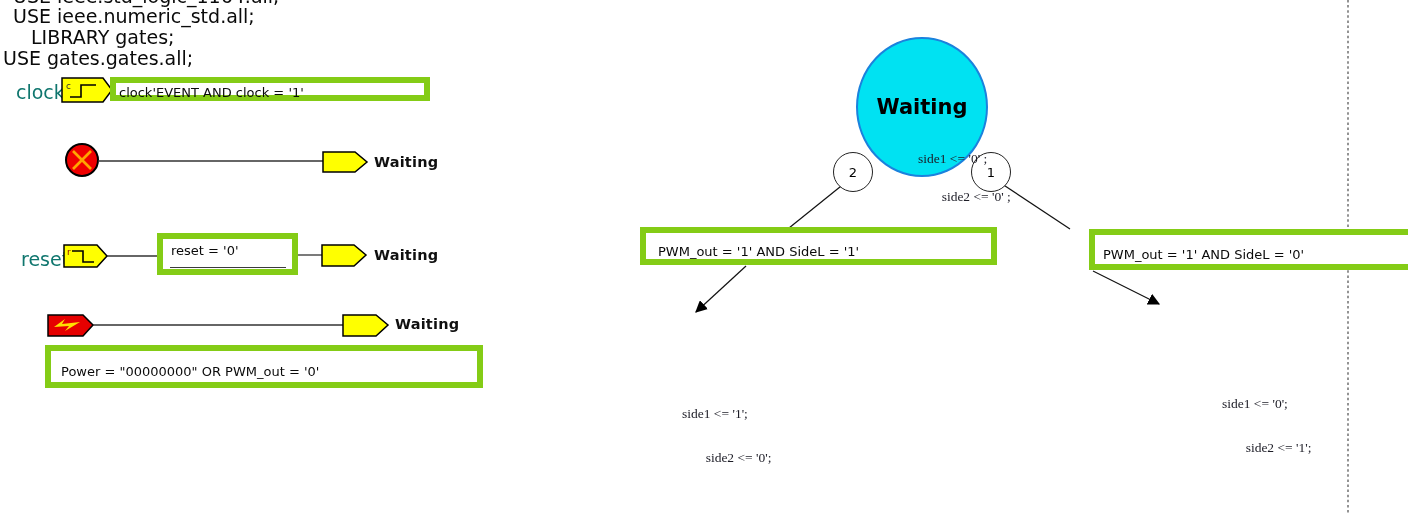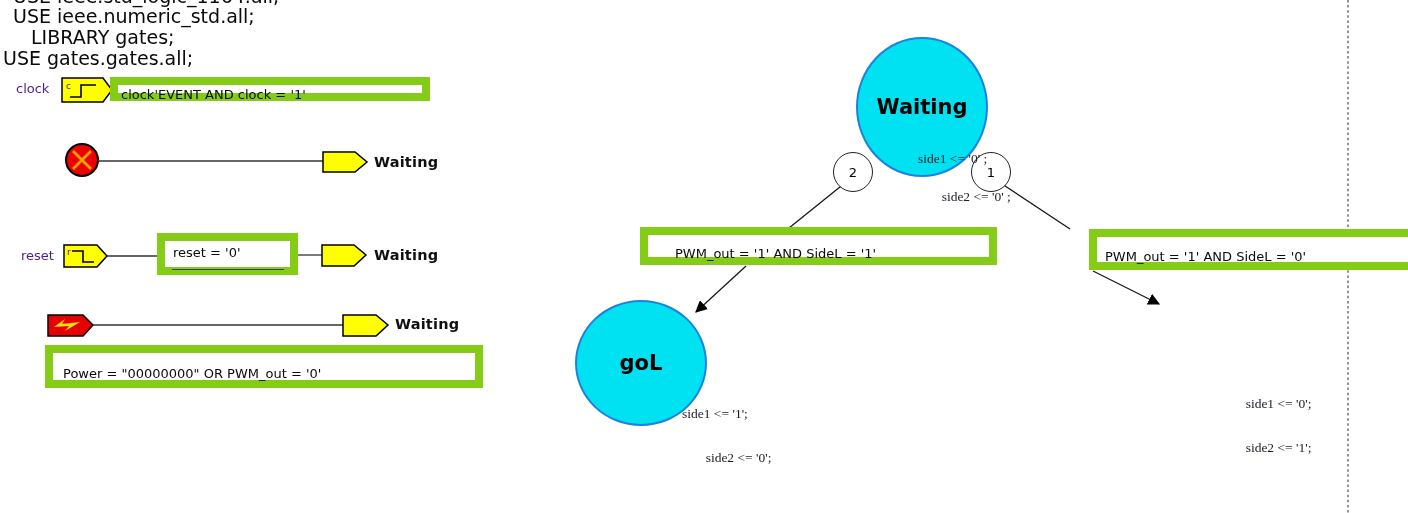--- a/index.html
+++ b/index.html
@@ -1,22 +1,22 @@
 <!DOCTYPE html>
 <html><head>
 <meta charset="utf-8">
 <style>
   html,body{margin:0;padding:0;background:#fff;}
   .canvas{position:relative;width:1408px;height:513px;background:#ffffff;overflow:hidden;
           font-family:"DejaVu Sans","Liberation Sans",sans-serif;color:#000;}
   .abs{position:absolute;}
   .code{font-size:19px;line-height:16px;white-space:pre;color:#0a0a0a;}
-  .siglabel{font-size:13px;color:#4c1d95;}
+  .siglabel{font-size:19px;color:#0f766e;}
   .target-label{font-size:14.5px;font-weight:bold;color:#101010;letter-spacing:.2px;}
-  .cond-box{position:absolute;background:#ffffff;border:8px solid #84cc16;box-sizing:border-box;z-index:2;}
+  .cond-box{position:absolute;background:#ffffff;border:6px solid #84cc16;box-sizing:border-box;z-index:2;}
   .cond-text{font-size:13px;color:#0a0a0a;white-space:pre;}
   .state{position:absolute;background:#00e2f2;border:2.5px solid #1b82dd;border-radius:50%;
          box-sizing:border-box;display:flex;align-items:center;justify-content:center;z-index:2;}
   .state-label{font-weight:bold;font-size:21px;color:#000;}
   .actions{position:absolute;font-size:13.5px;line-height:20px;color:#1c1c26;white-space:pre;z-index:3;font-family:Liberation Serif, serif;}
   .prio{position:absolute;width:40px;height:40px;border:1.3px solid #222;border-radius:50%;background:#fff;
         box-sizing:border-box;display:flex;align-items:center;justify-content:center;
         font-size:13px;color:#000;z-index:2;}
   svg.overlay{position:absolute;left:0;top:0;z-index:1;}
   .underline-rule{position:absolute;left:7px;right:6px;top:28px;border-top:1.6px solid #3c3c3c;}
@@ -103,28 +103,25 @@
       <span>1</span>
     </div>
 
   <div class="state" style="left:856px;top:37px;width:132px;height:140px;">
     <span class="state-label">Waiting</span>
   </div>
   <div class="actions" style="left:918px;top:149px;line-height:19px;"><span>side1 &lt;= '0' ;</span><br>
        <span>side2 &lt;= '0' ;</span></div>
 
   <div class="cond-box" style="left:640px;top:227px;width:357px;height:38px;">
-    <div class="cond-text" style="padding:11px 0 0 3px;margin-left:24px;">PWM_out = '1' AND SideL = '1'</div>
+    <div class="cond-text" style="padding:11px 0 0 12px;">PWM_out = '1' AND SideL = '1'</div>
   </div>
   <div class="cond-box" style="left:1050px;top:229px;width:352px;height:41px;margin-left:39px;">
     <div class="cond-text" style="padding:12px 0 0 8px;">PWM_out = '1' AND SideL = '0'</div>
   </div>
 
-  <div class="state" style="left:575px;top:300px;width:132px;height:126px;">
-    <span class="state-label">goL</span>
-  </div>
   <div class="actions" style="left:642px;top:403px;line-height:22px;margin-left:40px;"><span>side1 &lt;= '1';</span><br>
        <span>side2 &lt;= '0';</span></div>
 
-  <div class="actions" style="left:1222px;top:393px;line-height:22px;text-align:right;"><span>side1 &lt;= '0';</span><br>
+  <div class="actions" style="left:1222px;top:393px;line-height:22px;"><span>side1 &lt;= '0';</span><br>
        <span>side2 &lt;= '1';</span></div>
 
 </div>
 
 </body></html>

